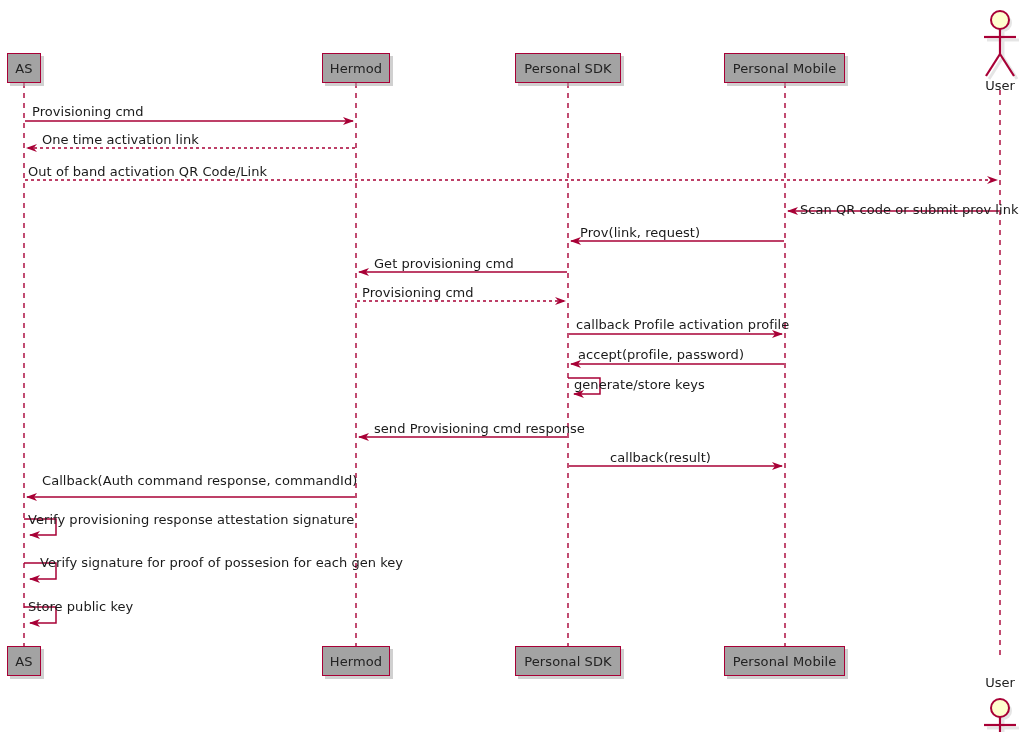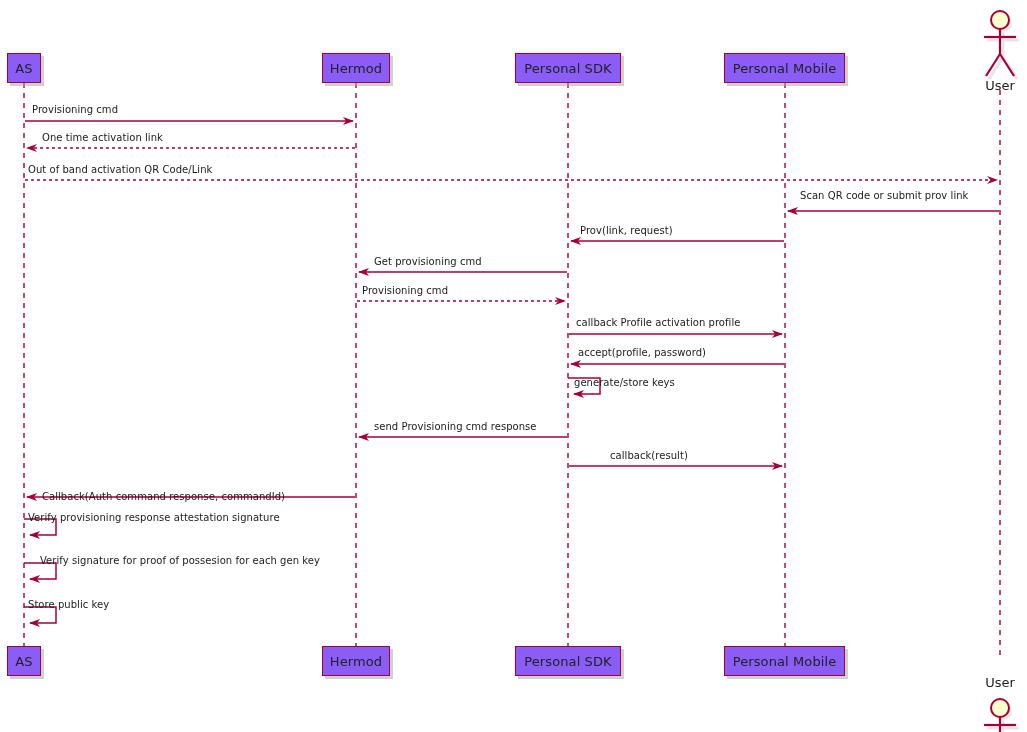--- a/index.html
+++ b/index.html
@@ -7,39 +7,39 @@
   body{
     font-family:"DejaVu Sans","Liberation Sans",sans-serif;
     width:1027px;height:732px;overflow:hidden;
   }
   #diagram{position:relative;width:1027px;height:732px;background:#fff;}
   #svg-layer{position:absolute;left:0;top:0;width:1027px;height:732px;}
 
   
   .participant{
     position:absolute;
-    background:#8b5cf6;
+    background:#a3a3a3;
     border:1.5px solid #A80036;
     box-shadow:3px 3px 0 0 rgba(170,170,170,0.55);
     box-sizing:border-box;
     display:flex;align-items:center;justify-content:center;
     font-size:13px;color:#222;
     white-space:nowrap;
     letter-spacing:.1px;
   }
   
   .actor-label{
     position:absolute;
     font-size:13px;color:#222;
     white-space:nowrap;text-align:center;
   }
   
   .msg-label{
     position:absolute;
-    font-size:10px;
+    font-size:13px;
     color:#1a1a1a;
     white-space:nowrap;
     letter-spacing:.05px;
   }
 </style>
 </head>
 <body>
 
 <div id="diagram">
 
@@ -120,28 +120,28 @@
       <div class="participant" style="left: 515px; top: 646px; width: 106px; height: 30px;">Personal SDK</div>
       <div class="participant" style="left: 724px; top: 53px; width: 121px; height: 30px;">Personal Mobile</div>
       <div class="participant" style="left: 724px; top: 646px; width: 121px; height: 30px;">Personal Mobile</div>
       <div class="actor-label" style="left: 960px; width: 80px; top: 78px;">User</div>
       <div class="actor-label" style="left: 960px; width: 80px; top: 675px;">User</div>
     </div>
   <div id="labels">
       <div class="msg-label" style="left: 32px; top: 104px;">Provisioning cmd</div>
       <div class="msg-label" style="left: 42px; top: 132px;">One time activation link</div>
       <div class="msg-label" style="left: 28px; top: 164px;">Out of band activation QR Code/Link</div>
-      <div class="msg-label" style="left: 800px; top: 190px;">Scan QR code or submit prov link</div>
+      <div class="msg-label" style="left: 800px; top: 202px;">Scan QR code or submit prov link</div>
       <div class="msg-label" style="left: 580px; top: 225px;">Prov(link, request)</div>
       <div class="msg-label" style="left: 374px; top: 256px;">Get provisioning cmd</div>
       <div class="msg-label" style="left: 362px; top: 285px;">Provisioning cmd</div>
       <div class="msg-label" style="left: 576px; top: 317px;">callback Profile activation profile</div>
       <div class="msg-label" style="left: 578px; top: 347px;">accept(profile, password)</div>
       <div class="msg-label" style="left: 374px; top: 421px; text-align: right;">send Provisioning cmd response</div>
       <div class="msg-label" style="left: 574px; top: 450px; margin-left: 36px;">callback(result)</div>
-      <div class="msg-label" style="left: 42px; top: 491px;">Callback(Auth command response, commandId)</div>
+      <div class="msg-label" style="left: 42px; top: 473px;">Callback(Auth command response, commandId)</div>
       <div class="msg-label" style="left: 574px; top: 377px;">generate/store keys</div>
       <div class="msg-label" style="left: 28px; top: 512px;">Verify provisioning response attestation signature</div>
       <div class="msg-label" style="left: 40px; top: 555px;">Verify signature for proof of possesion for each gen key</div>
       <div class="msg-label" style="left: 28px; top: 599px;">Store public key</div>
     </div>
 
 </div>
 
 </body></html>

